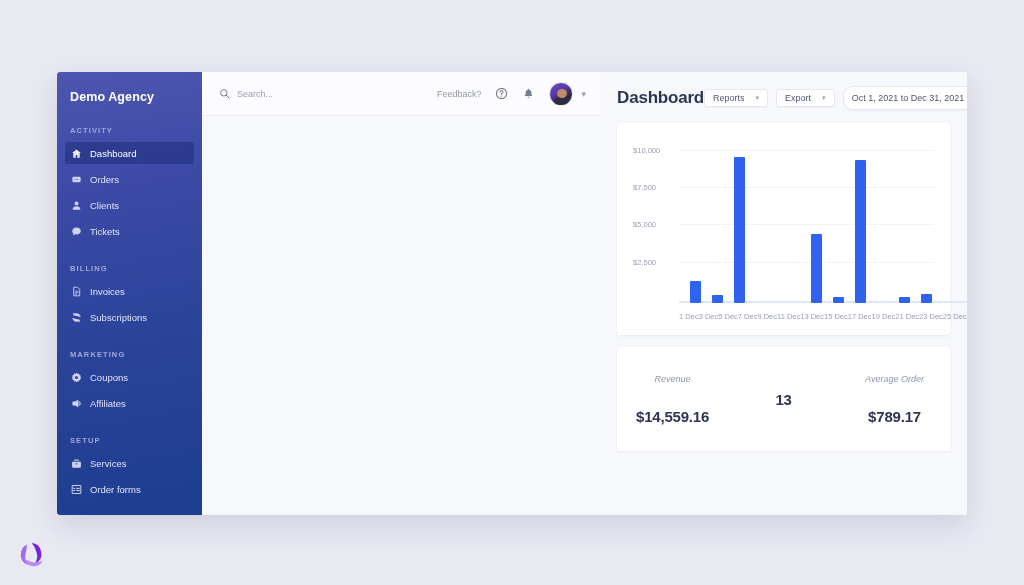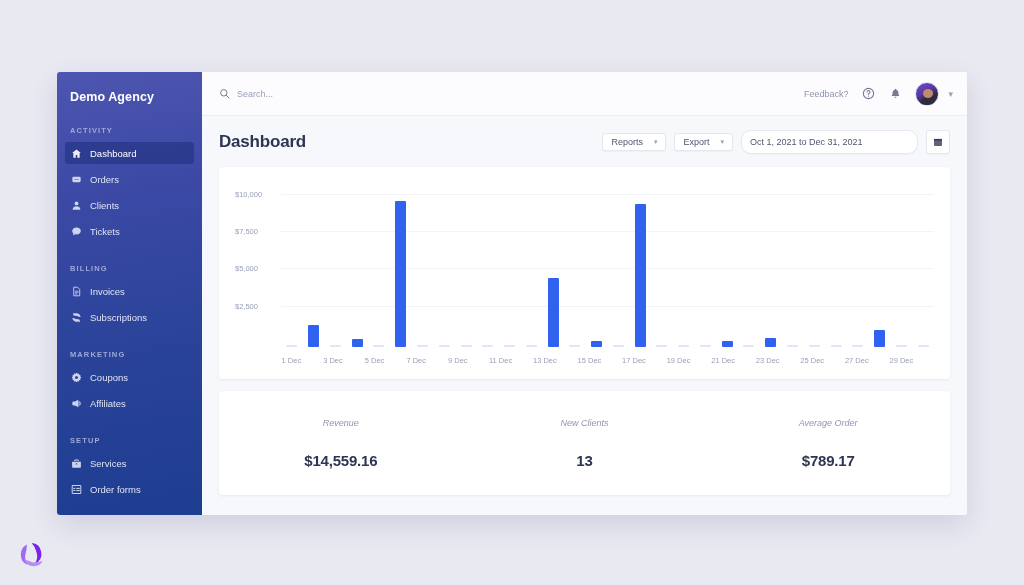--- a/index.html
+++ b/index.html
@@ -69,21 +69,21 @@
     flex: 0 0 11px;
     opacity: 0.9;
   }
   .nav-item .ico svg { width: 11px; height: 11px; display: block; fill: currentColor; }
 
   
   #main {
     flex: 1 1 auto;
     background: #f7f8fb;
     display: flex;
-    flex-direction: column;
+    flex-direction: row;
     min-width: 0;
   }
 
   #topbar {
     height: 44px;
     flex: 0 0 44px;
     background: #fcfcfe;
     border-bottom: 1px solid #ebedf3;
     display: flex;
     align-items: center;
@@ -576,21 +576,20 @@
             </div>
         </div>
       </div>
 
       <div class="card" id="stats-card">
           <div class="stat">
             <div class="stat-label">Revenue</div>
             <div class="stat-value">$14,559.16</div>
           </div>
           <div class="stat">
-            <div class="stat-label">New Clients</div>
             <div class="stat-value">13</div>
           </div>
           <div class="stat">
             <div class="stat-label">Average Order</div>
             <div class="stat-value">$789.17</div>
           </div>
         </div>
 
     </div>
   </div>

